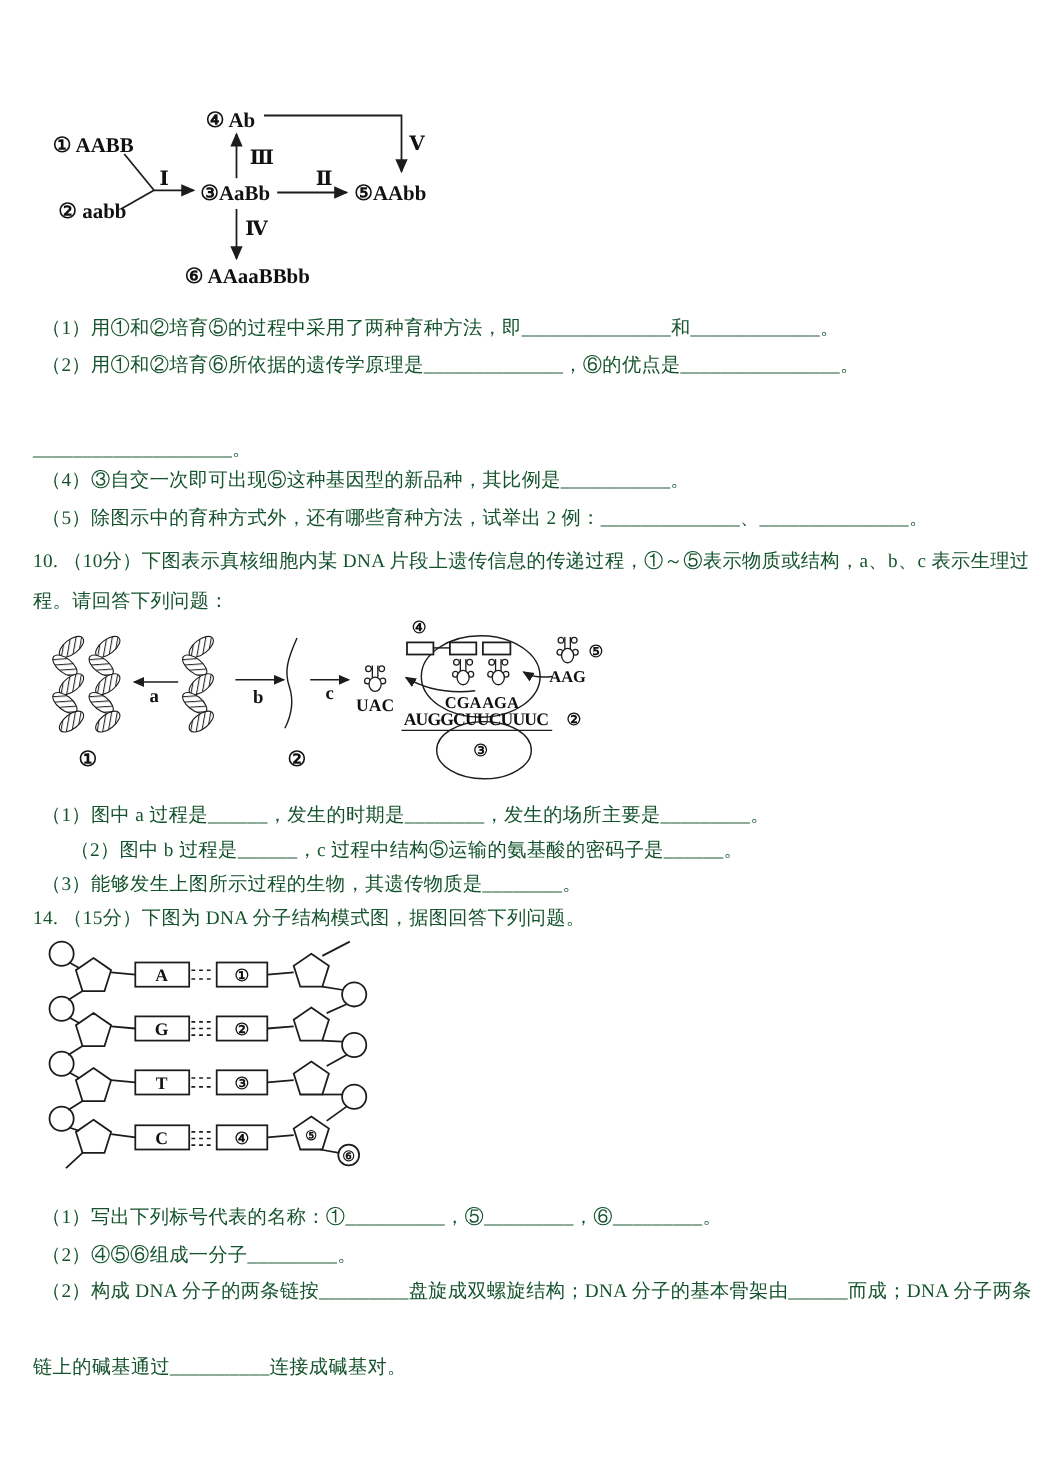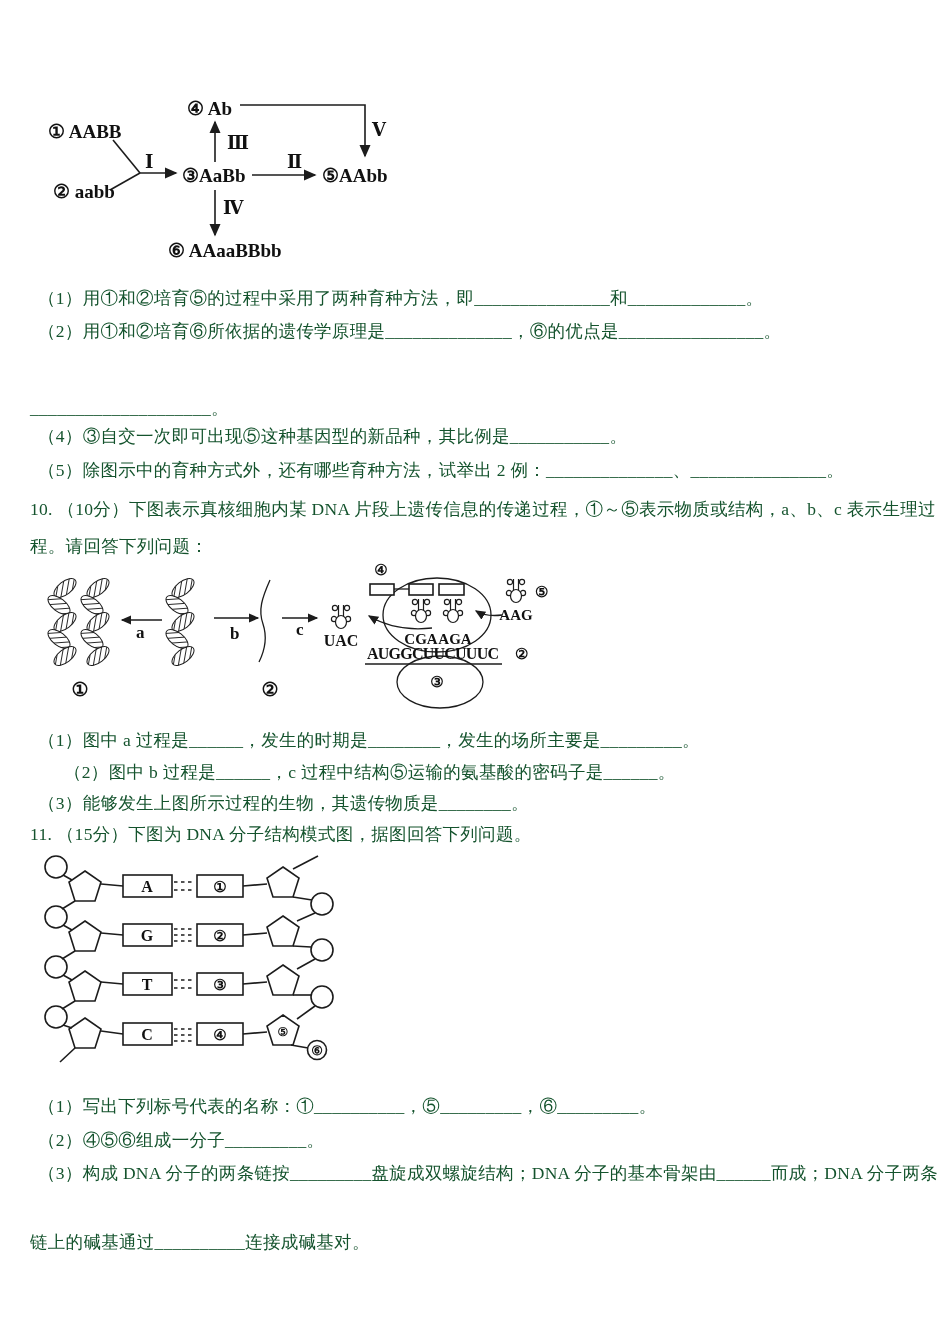--- a/index.html
+++ b/index.html
@@ -151,21 +151,21 @@
     <text x="485" y="103" font-size="15">②</text>
     <line class="sk1" x1="335" y1="108" x2="472" y2="108"></line>
     <text x="407" y="131" font-size="15" text-anchor="middle">③</text>
     <path class="sk1" d="M402,72 Q366,76 339,60" marker-end="url(#ah2)"></path>
   </svg>
 
   <div class="line" style="left:38px; top:728px;">（1）图中 a 过程是______，发生的时期是________，发生的场所主要是_________。</div>
   <div class="line" style="left:38px; top:760px;margin-left:26px;">（2）图中 b 过程是______，c 过程中结构⑤运输的氨基酸的密码子是______。</div>
   <div class="line" style="left:38px; top:791px;">（3）能够发生上图所示过程的生物，其遗传物质是________。</div>
 
-  <div class="line" style="left:30px; top:822px;">11. （15分）下图为 DNA 分子结构模式图，据图回答下列问题。</div>
+  <div class="line" style="left:30px; top:822px;">14. （15分）下图为 DNA 分子结构模式图，据图回答下列问题。</div>
 
   <svg style="left:25px; top:853px;" width="335" height="218" viewBox="0 0 335 218">
     <defs>
       <path id="pent" d="M0,-16 L16,-5 L10,14 L-10,14 L-16,-5 Z" fill="#ffffff" stroke="#1c1c1c" stroke-width="1.6"></path>
     </defs>
 
     <g>
       <circle class="box" cx="31" cy="14" r="11"></circle>
       <circle class="box" cx="31" cy="64" r="11"></circle>
       <circle class="box" cx="31" cy="114" r="11"></circle>
@@ -254,16 +254,16 @@
       <line class="sk" x1="266" y1="192" x2="283" y2="195"></line>
     </g>
     <g>
       <circle class="box" cx="292" cy="197" r="9.5"></circle>
       <text x="292" y="202" font-size="13" text-anchor="middle">⑥</text>
     </g>
   </svg>
 
   <div class="line" style="left:38px; top:1094px;text-align:right;">（1）写出下列标号代表的名称：①__________，⑤_________，⑥_________。</div>
   <div class="line" style="left:38px; top:1128px;">（2）④⑤⑥组成一分子_________。</div>
-  <div class="line" style="left:38px; top:1161px;">（3）构成 DNA 分子的两条链按_________盘旋成双螺旋结构；DNA 分子的基本骨架由______而成；DNA 分子两条</div>
+  <div class="line" style="left:38px; top:1161px;">（2）构成 DNA 分子的两条链按_________盘旋成双螺旋结构；DNA 分子的基本骨架由______而成；DNA 分子两条</div>
   <div class="line" style="left:30px; top:1199px;margin-top:31px;">链上的碱基通过__________连接成碱基对。</div>
 
 </div>
 
 </body></html>

